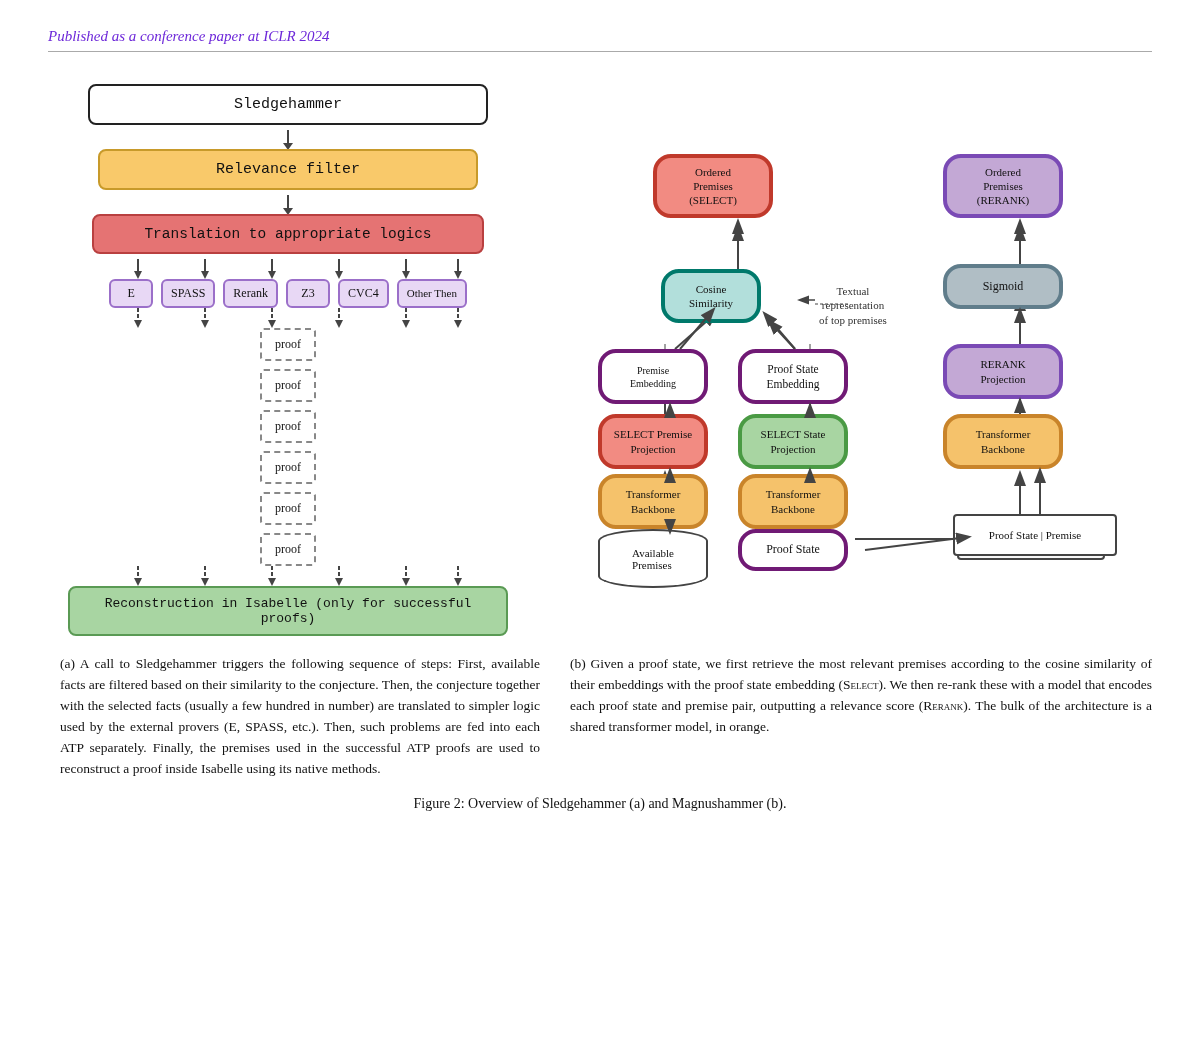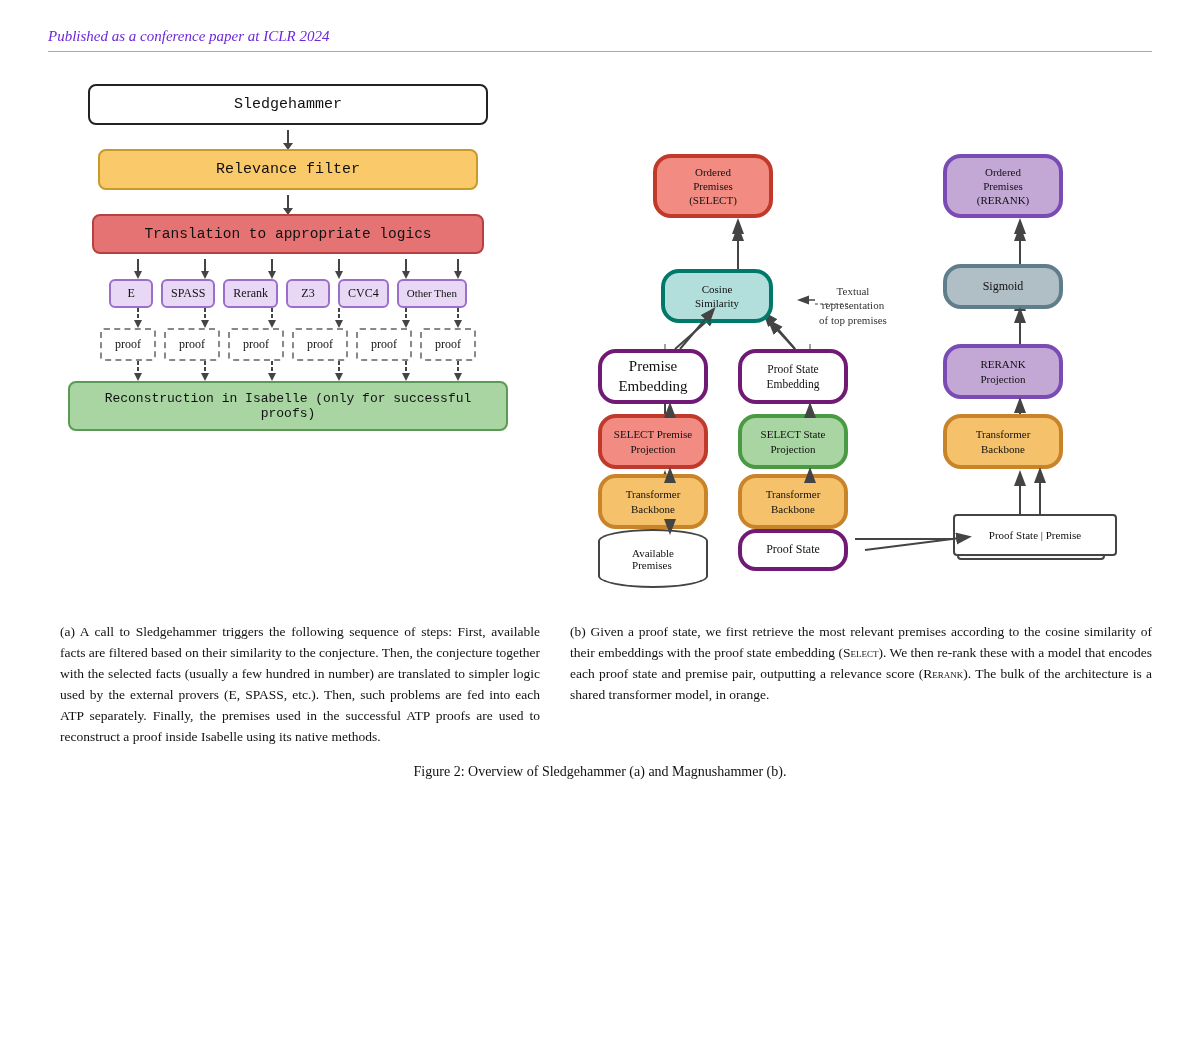--- a/index.html
+++ b/index.html
@@ -93,21 +93,21 @@
       border: 2px solid #9b6fc9;
       background: #e8d8f5;
       border-radius: 6px;
       font-size: 12px;
       padding: 5px 8px;
       min-width: 44px;
       text-align: center;
     }
     .proof-row {
       display: flex;
-      flex-direction: row;
+      flex-direction: column;
       gap: 8px;
       width: 430px;
       justify-content: center;
       align-items: center;
       margin-top: 0;
     }
     .box-proof {
       border: 2px dashed #888;
       border-radius: 4px;
       font-size: 12px;
@@ -351,33 +351,33 @@
         </svg>
 
         <div class="rbox rbox-pink" style="left:95px;top:80px;width:120px;height:64px;font-size:11px;">
           <span>Ordered<br>Premises<br>(SELECT)</span>
         </div>
 
         <div class="rbox rbox-purple" style="left:385px;top:80px;width:120px;height:64px;font-size:11px;">
           <span>Ordered<br>Premises<br>(RERANK)</span>
         </div>
 
-        <div class="rbox rbox-teal" style="left:103px;top:195px;width:112px;height:54px;font-size:11px;">
+        <div class="rbox rbox-teal" style="left:103px;top:195px;width:100px;height:54px;font-size:11px;">
           <span>Cosine<br>Similarity</span>
         </div>
 
         <div style="position:absolute;left:240px;top:210px;font-size:11px;color:#333;text-align:center;width:110px;line-height:1.3;">
           <span>Textual<br>representation<br>of top premises</span>
         </div>
 
         <div class="rbox rbox-gray" style="left:385px;top:190px;width:120px;height:45px;font-size:12px;">
           <span>Sigmoid</span>
         </div>
 
-        <div class="rbox" style="left:40px;top:275px;width:110px;height:55px;font-size:15px;">
+        <div class="rbox" style="left:40px;top:275px;width:110px;height:55px;font-size:10px;">
           <span>Premise<br>Embedding</span>
         </div>
 
         <div class="rbox" style="left:180px;top:275px;width:110px;height:55px;font-size:11.5px;">
           <span>Proof State<br>Embedding</span>
         </div>
 
         <div class="rbox rbox-pink" style="left:40px;top:340px;width:110px;height:55px;font-size:11px;">
           <span>SELECT Premise<br>Projection</span>
         </div>

